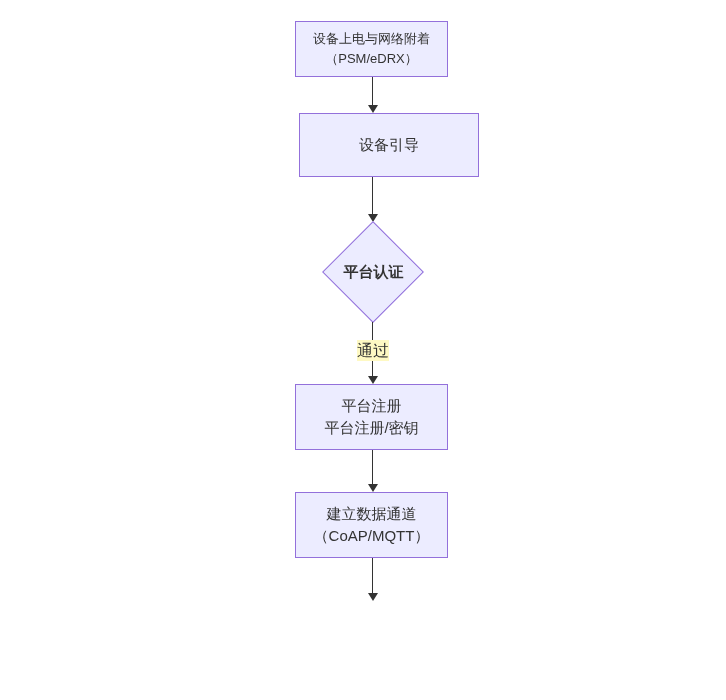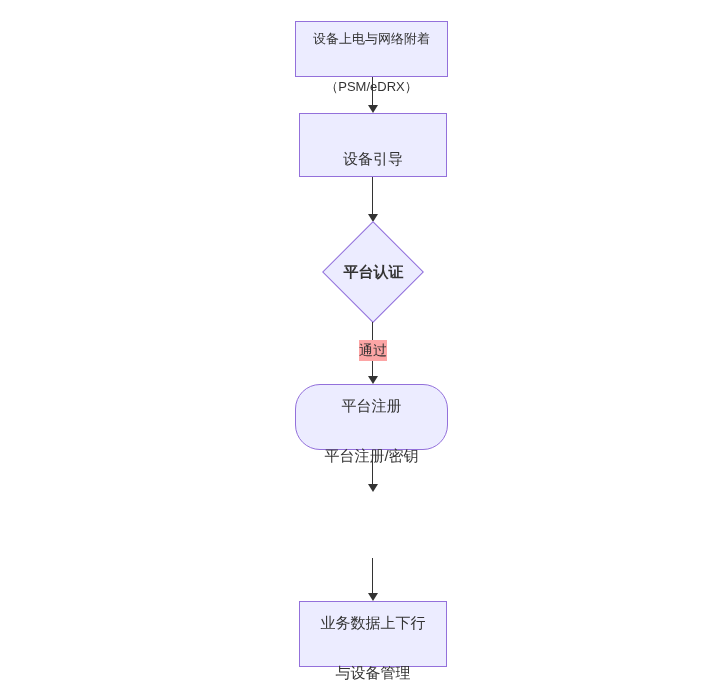--- a/index.html
+++ b/index.html
@@ -22,24 +22,24 @@
     border: 1px solid #9370DB;
     display: flex;
     flex-direction: column;
     align-items: center;
     justify-content: center;
     text-align: center;
     font-size: 15px;
     line-height: 22px;
     box-sizing: border-box;
   }
-  .node .line { white-space: nowrap; margin-top: 28px; }
+  .node .line { white-space: nowrap; }
   #node-1 { left: 295px; top: 21px;  width: 153px; height: 56px; font-size: 13px; line-height: 20px; }
-  #node-2 { left: 299px; top: 113px; width: 148px; height: 64px; }
-  #node-3 { left: 295px; top: 384px; width: 153px; height: 66px; border-radius: 25px; }
+  #node-2 { left: 299px; top: 113px; width: 180px; height: 64px; }
+  #node-3 { left: 295px; top: 384px; width: 153px; height: 66px; }
   #node-4 { left: 295px; top: 492px; width: 153px; height: 66px; }
   #node-5 { left: 299px; top: 601px; width: 148px; height: 66px; }
 
   .diamond-shape {
     position: absolute;
     left: 337px;
     top: 236px;
     width: 72px;
     height: 72px;
     background: #ECECFF;
@@ -86,23 +86,23 @@
   #arrow-2 { top: 214px; }
   #arrow-3 { top: 376px; }
   #arrow-4 { top: 484px; }
   #arrow-5 { top: 593px; }
 
   .edge-label {
     position: absolute;
     left: 373px;
     top: 340px;
     transform: translateX(-50%);
-    background: #fca5a5;
+    background: #fef9c3;
     color: #333333;
-    font-size: 14px;
+    font-size: 16px;
     line-height: 21px;
     padding: 0 0;
     white-space: nowrap;
   }
 </style>
 </head>
 <body>
 
 <div class="canvas">
 
@@ -129,22 +129,22 @@
   <div class="arrowhead" id="arrow-3"></div>
 
   <div class="node" id="node-3">
     <div class="line">平台注册</div>
     <div class="line">平台注册/密钥</div>
   </div>
 
   <div class="edge-line" id="edge-4"></div>
   <div class="arrowhead" id="arrow-4"></div>
 
+  <div class="node" id="node-4">
+    <div class="line">建立数据通道</div>
+    <div class="line">（CoAP/MQTT）</div>
+  </div>
 
   <div class="edge-line" id="edge-5"></div>
   <div class="arrowhead" id="arrow-5"></div>
 
-  <div class="node" id="node-5">
-    <div class="line">业务数据上下行</div>
-    <div class="line">与设备管理</div>
-  </div>
 
 </div>
 
 </body></html>

